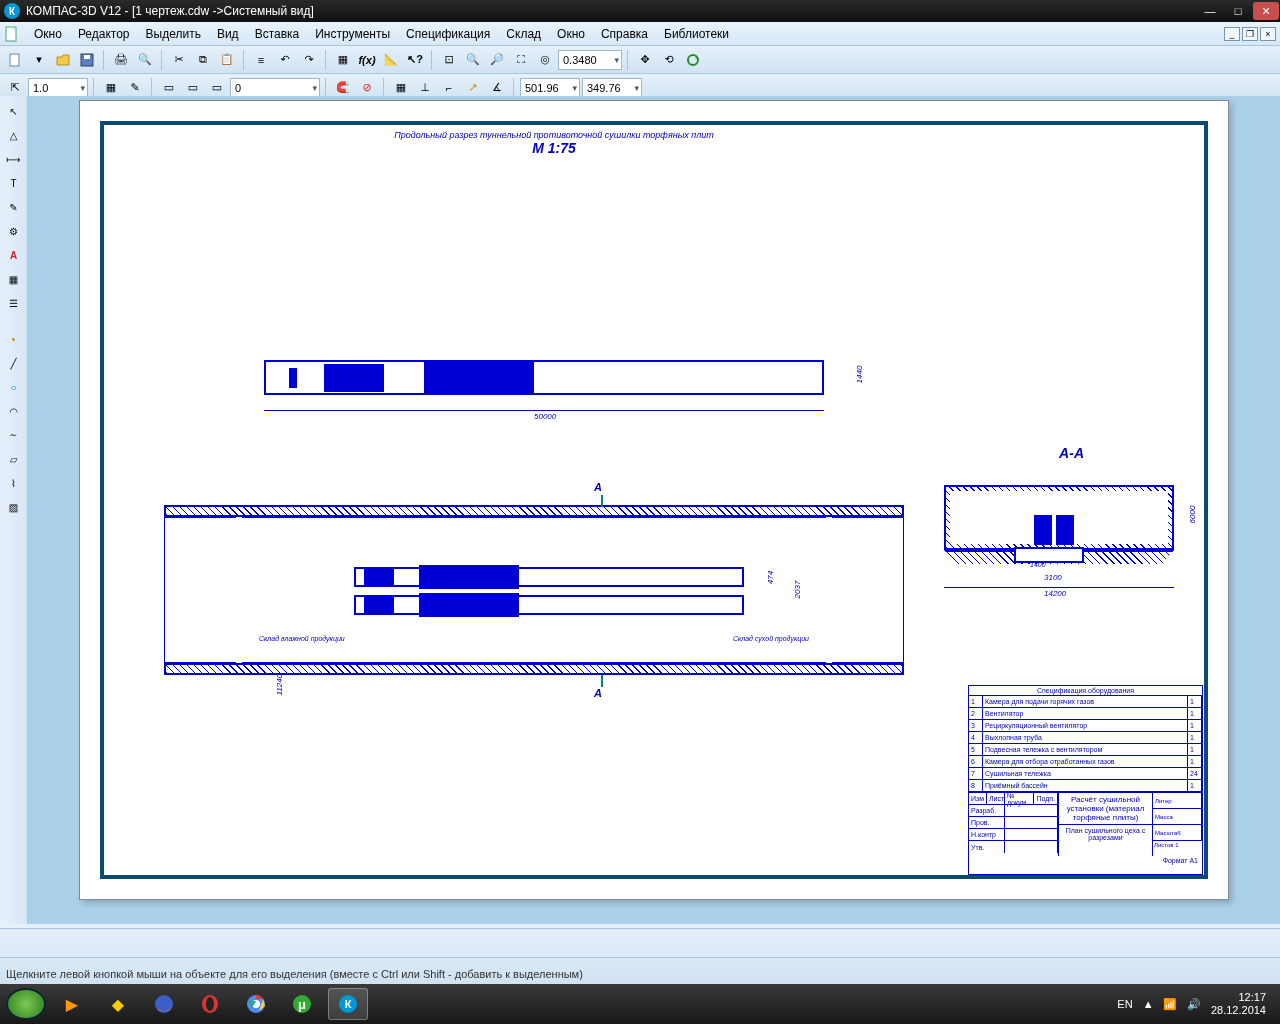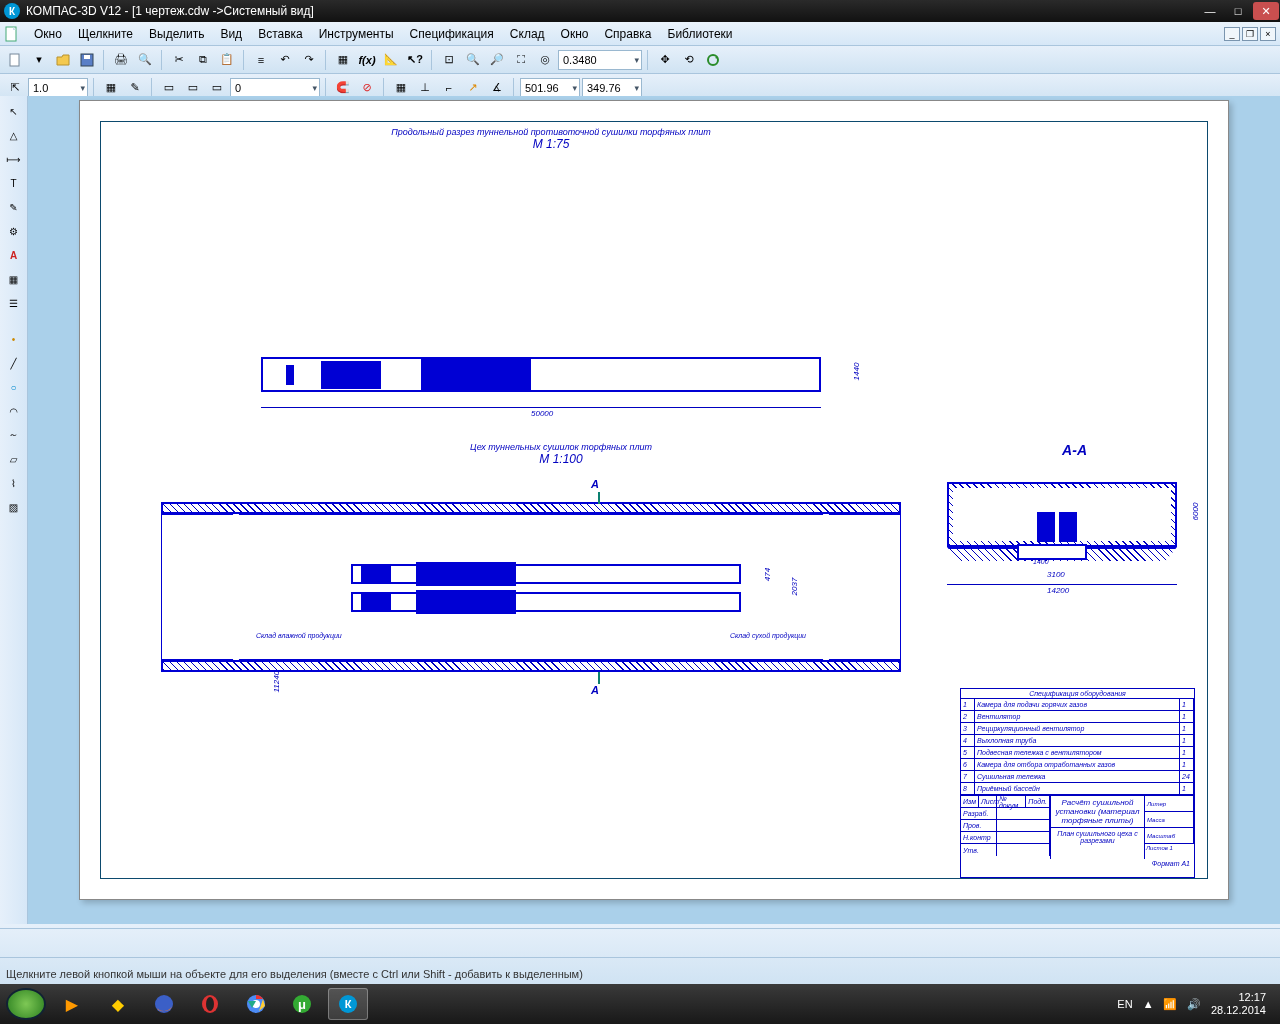--- a/index.html
+++ b/index.html
@@ -26,34 +26,34 @@
 .tcombo { height: 20px; border: 1px solid #9ab8d0; background:#fff; padding: 0 14px 0 4px; display:flex; align-items:center; position:relative; }
 .tcombo::after { content:"▾"; position:absolute; right:2px; font-size:9px; color:#456; }
 
 
 .left-tools { position:absolute; left:0; top:96px; width:28px; bottom:100px; background: linear-gradient(90deg,#e6f0fa,#d6e7f7); border-right:1px solid #a9c5dd; display:flex; flex-direction:column; align-items:center; padding-top:4px; gap:2px; }
 .lt { width:22px; height:22px; display:flex; align-items:center; justify-content:center; font-size:10px; }
 
 
 .work { position:absolute; left:28px; right:0; top:96px; bottom:100px; background:#aad0ea; display:flex; align-items:flex-start; justify-content:center; padding-top:4px; }
 .paper { width: 1150px; height: 800px; background:#fff; border:1px solid #888; box-shadow: 3px 3px 6px rgba(0,0,0,.2); position:relative; }
-.frame { position:absolute; left:20px; top:20px; right:20px; bottom:20px; border:1px solid #0c4a6e; }
+.frame { position:absolute; left:20px; top:20px; right:20px; bottom:20px; border:4px solid #0c4a6e; }
 
 .dw-title { position:absolute; font-size:9px; font-style:italic; color:#0000c0; text-align:center; width:400px; }
-.dw-sub { font-size:12px; }
+.dw-sub { font-size:14px;font-weight:bold; }
 
 
 .view { position:absolute; border:2px solid #0000d4; }
 .mech { position:absolute; background:#0000d4; }
 .dim { position:absolute; font-size:8px; font-style:italic; color:#0000c0; }
 .dimline { position:absolute; background:#0000c0; }
 .hatch { background: repeating-linear-gradient(45deg,#0000c0 0 1px, transparent 1px 5px); }
 
 
-.titleblock { position:absolute; right:12px; bottom:0; width:235px; height:190px; border:1.5px solid #0000c0; font-size:7px; color:#0000c0; font-style:italic; }
+.titleblock { position:absolute; right:1px; bottom:0; width:235px; height:190px; border:1.5px solid #0000c0; font-size:7px; color:#0000c0; }
 .tbrow { border-bottom:1px solid #0000c0; height:12px; display:flex; }
 .tbrow div { border-right:1px solid #0000c0; padding:0 2px; display:flex; align-items:center; }
 .tbmain { text-align:center; }
 
 
 .status { position:absolute; left:0; right:0; bottom:40px; height:60px; background:linear-gradient(#e6f0fa,#d0e3f3); font-size:11px; }
 .status-hint { position:absolute; left:6px; bottom:4px; color:#333; }
 .status-prop { height:30px; border-top:1px solid #a9c5dd; border-bottom:1px solid #a9c5dd; margin-top:4px; }
 
 .taskbar { position:absolute; left:0; right:0; bottom:0; height:40px; background:linear-gradient(#3a3a3a,#181818); display:flex; align-items:center; padding:0 6px; }
@@ -77,21 +77,21 @@
     <div class="close">✕</div>
   </div>
 </div>
 
 <div class="menubar">
   <svg class="logo2" viewBox="0 0 16 16">
       <rect x="2" y="1" width="10" height="14" fill="#fff" stroke="#4a7"></rect>
       <path d="M9 1l3 3H9z" fill="#cde"></path>
     </svg>
   <div class="mi">Окно</div>
-  <div class="mi">Щелкните</div>
+  <div class="mi">Редактор</div>
   <div class="mi">Выделить</div>
   <div class="mi">Вид</div>
   <div class="mi">Вставка</div>
   <div class="mi">Инструменты</div>
   <div class="mi">Спецификация</div>
   <div class="mi">Склад</div>
   <div class="mi">Окно</div>
   <div class="mi">Справка</div>
   <div class="mi">Библиотеки</div>
   <div class="mdi">
@@ -134,21 +134,21 @@
   <div class="tb">▦</div>
   <div class="tb" style="font-weight:bold;font-style:italic">f(x)</div>
   <div class="tb">📐</div>
   <div class="tb" style="font-weight:bold">↖?</div>
   <div class="tsep"></div>
   <div class="tb">⊡</div>
   <div class="tb">🔍</div>
   <div class="tb">🔎</div>
   <div class="tb">⛶</div>
   <div class="tb">◎</div>
-  <div class="tcombo" style="width:84px">
+  <div class="tcombo" style="width:64px">
       <span>0.3480</span>
     </div>
   <div class="tsep"></div>
   <div class="tb">✥</div>
   <div class="tb">⟲</div>
   <div class="tb">
       <svg width="14" height="14">
         <circle cx="7" cy="7" r="5" fill="none" stroke="#2a8c2a" stroke-width="2"></circle>
         <path d="M11 3l1 3-3-1z" fill="#2a8c2a"></path>
       </svg>
@@ -226,24 +226,20 @@
       <div style="position:absolute; left:90px; top:225px; width:640px; height:60px">
         <div class="view" style="left:70px;top:10px;width:560px;height:35px"></div>
         <div class="mech" style="left:95px;top:18px;width:8px;height:20px"></div>
         <div class="mech" style="left:130px;top:14px;width:60px;height:28px"></div>
         <div class="mech" style="left:230px;top:12px;width:110px;height:32px"></div>
         <div class="dimline" style="left:70px;top:60px;width:560px;height:1px"></div>
         <div class="dim" style="left:340px;top:62px">50000</div>
         <div class="dim" style="right:-35px;top:20px;transform:rotate(-90deg)">1440</div>
       </div>
 
-      <div class="dw-title" style="left:260px; top:320px">
-        <span>Цех туннельных сушилок торфяных плит</span><br>
-        <span class="dw-sub">М 1:100</span>
-      </div>
 
       <div style="position:absolute; left:60px; top:370px; width:740px; height:210px">
         <div class="view hatch" style="left:0;top:10px;width:740px;height:12px"></div>
         <div class="view hatch" style="left:0;top:168px;width:740px;height:12px"></div>
         <div class="view" style="left:0;top:22px;width:740px;height:146px;border-width:1px;"></div>
 
         <div style="position:absolute;left:60px;top:22px;width:30px;height:146px;background:#fff;clip-path:polygon(40% 0,60% 50%,40% 100%,60% 100%,40% 50%,60% 0);"></div>
         <div style="position:absolute;right:60px;top:22px;width:30px;height:146px;background:#fff;clip-path:polygon(40% 0,60% 50%,40% 100%,60% 100%,40% 50%,60% 0);"></div>
 
         <div class="view" style="left:190px;top:72px;width:390px;height:20px"></div>

